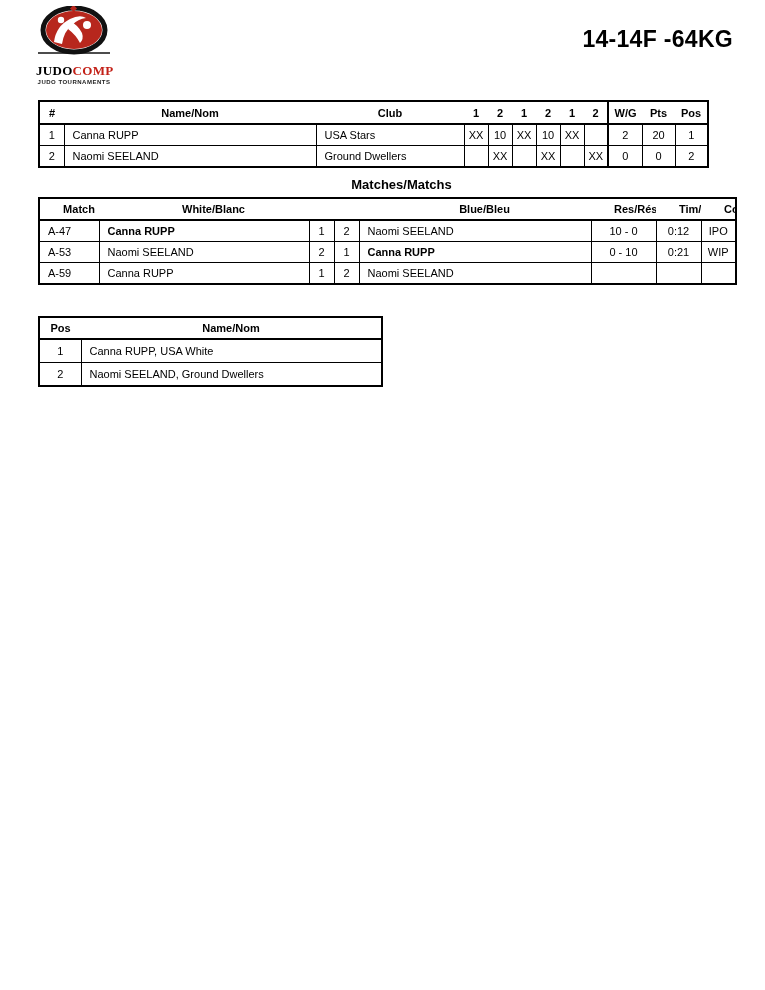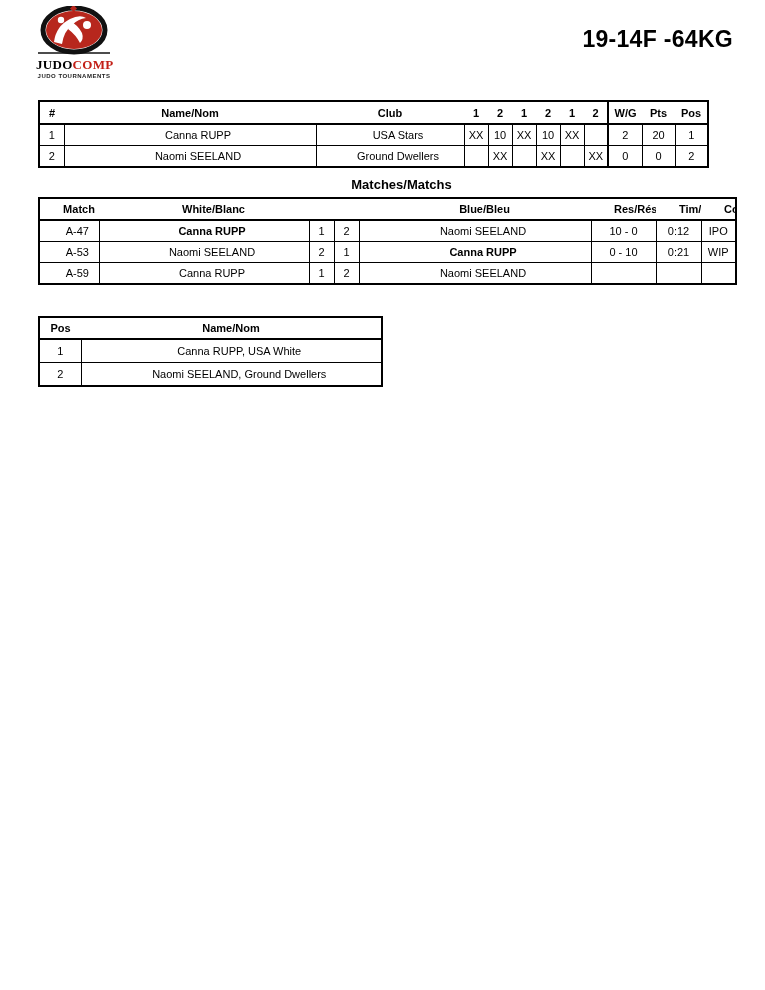--- a/index.html
+++ b/index.html
@@ -3,42 +3,42 @@
 <meta charset="utf-8">
 <style>
   html,body{margin:0;padding:0;background:#fff;}
   .page{position:relative;width:765px;height:990px;background:#fff;overflow:hidden;
         font-family:"Liberation Sans",sans-serif;color:#000;}
 
   
   .logo{position:absolute;left:36px;top:6px;width:76px;text-align:center;}
   .logo svg{display:block;margin:0 auto;}
   .brand{font-family:"Liberation Serif",serif;font-weight:bold;font-size:13px;
-         letter-spacing:.3px;line-height:13px;margin-top:2px;white-space:nowrap;}
+         letter-spacing:.3px;line-height:13px;margin-top:8px;white-space:nowrap;}
   .brand .red{color:#c32017;}
   .tagline{font-size:6px;font-weight:bold;letter-spacing:.5px;color:#222;margin-top:2px;white-space:nowrap;}
 
   
   .title{position:absolute;top:26px;right:32px;font-size:23px;font-weight:bold;letter-spacing:.3px;}
 
   
   .heading{position:absolute;font-size:13px;font-weight:bold;text-align:center;}
   .h-comp{left:38px;top:78px;width:569px;}
   .h-match{left:53px;top:177px;width:697px;}
   .h-res{left:38px;top:296px;width:392px;}
 
   
   table{border-collapse:collapse;table-layout:fixed;position:absolute;
         font-size:11px;background:#fff;}
   table{border:2px solid #000;}
   th{font-weight:bold;border:none;border-bottom:2px solid #000;padding:0 4px;
      overflow:hidden;white-space:nowrap;}
   td{border:1px solid #000;padding:0 4px;overflow:hidden;white-space:nowrap;}
   .c{text-align:center;}
-  .l{text-align:center;padding-left:20px;}
+  .l{text-align:left;padding-left:8px;}
   .thick-l{border-left:2px solid #000 !important;}
   .bold{font-weight:bold;}
 
   .t-comp{left:38px;top:100px;width:669px;}
   .t-comp th{height:21px;}
   .t-comp td{height:20px;}
 
   .t-match{left:38px;top:197px;width:697px;}
   .t-match th{height:20px;padding-left:23px;}
   .t-match td{height:20px;}
@@ -60,21 +60,21 @@
       <path d="M32 15 Q40 19 44 27 Q46 33 42 37 Q38 29 30 23 Z" fill="#ffffff"></path>
       <circle cx="49" cy="19" r="4" fill="#ffffff"></circle>
       <circle cx="23" cy="14" r="3.2" fill="#ffffff"></circle>
       <rect x="33" y="0" width="5" height="5" transform="rotate(45 35.5 2.5)" fill="#b7271d"></rect>
       <line x1="0" y1="47" x2="72" y2="47" stroke-width="1.5" stroke="#111111"></line>
     </svg>
     <div class="brand"><span>JUDO</span><span class="red">COMP</span></div>
     <div class="tagline">JUDO TOURNAMENTS</div>
   </div>
 
-  <div class="title">19-14F -64KG</div>
+  <div class="title">14-14F -64KG</div>
 
 
   <table class="t-comp">
     <colgroup>
       <col style="width:25px">
         <col style="width:252px">
         <col style="width:148px">
       <col style="width:24px">
         <col style="width:24px">
         <col style="width:24px">

